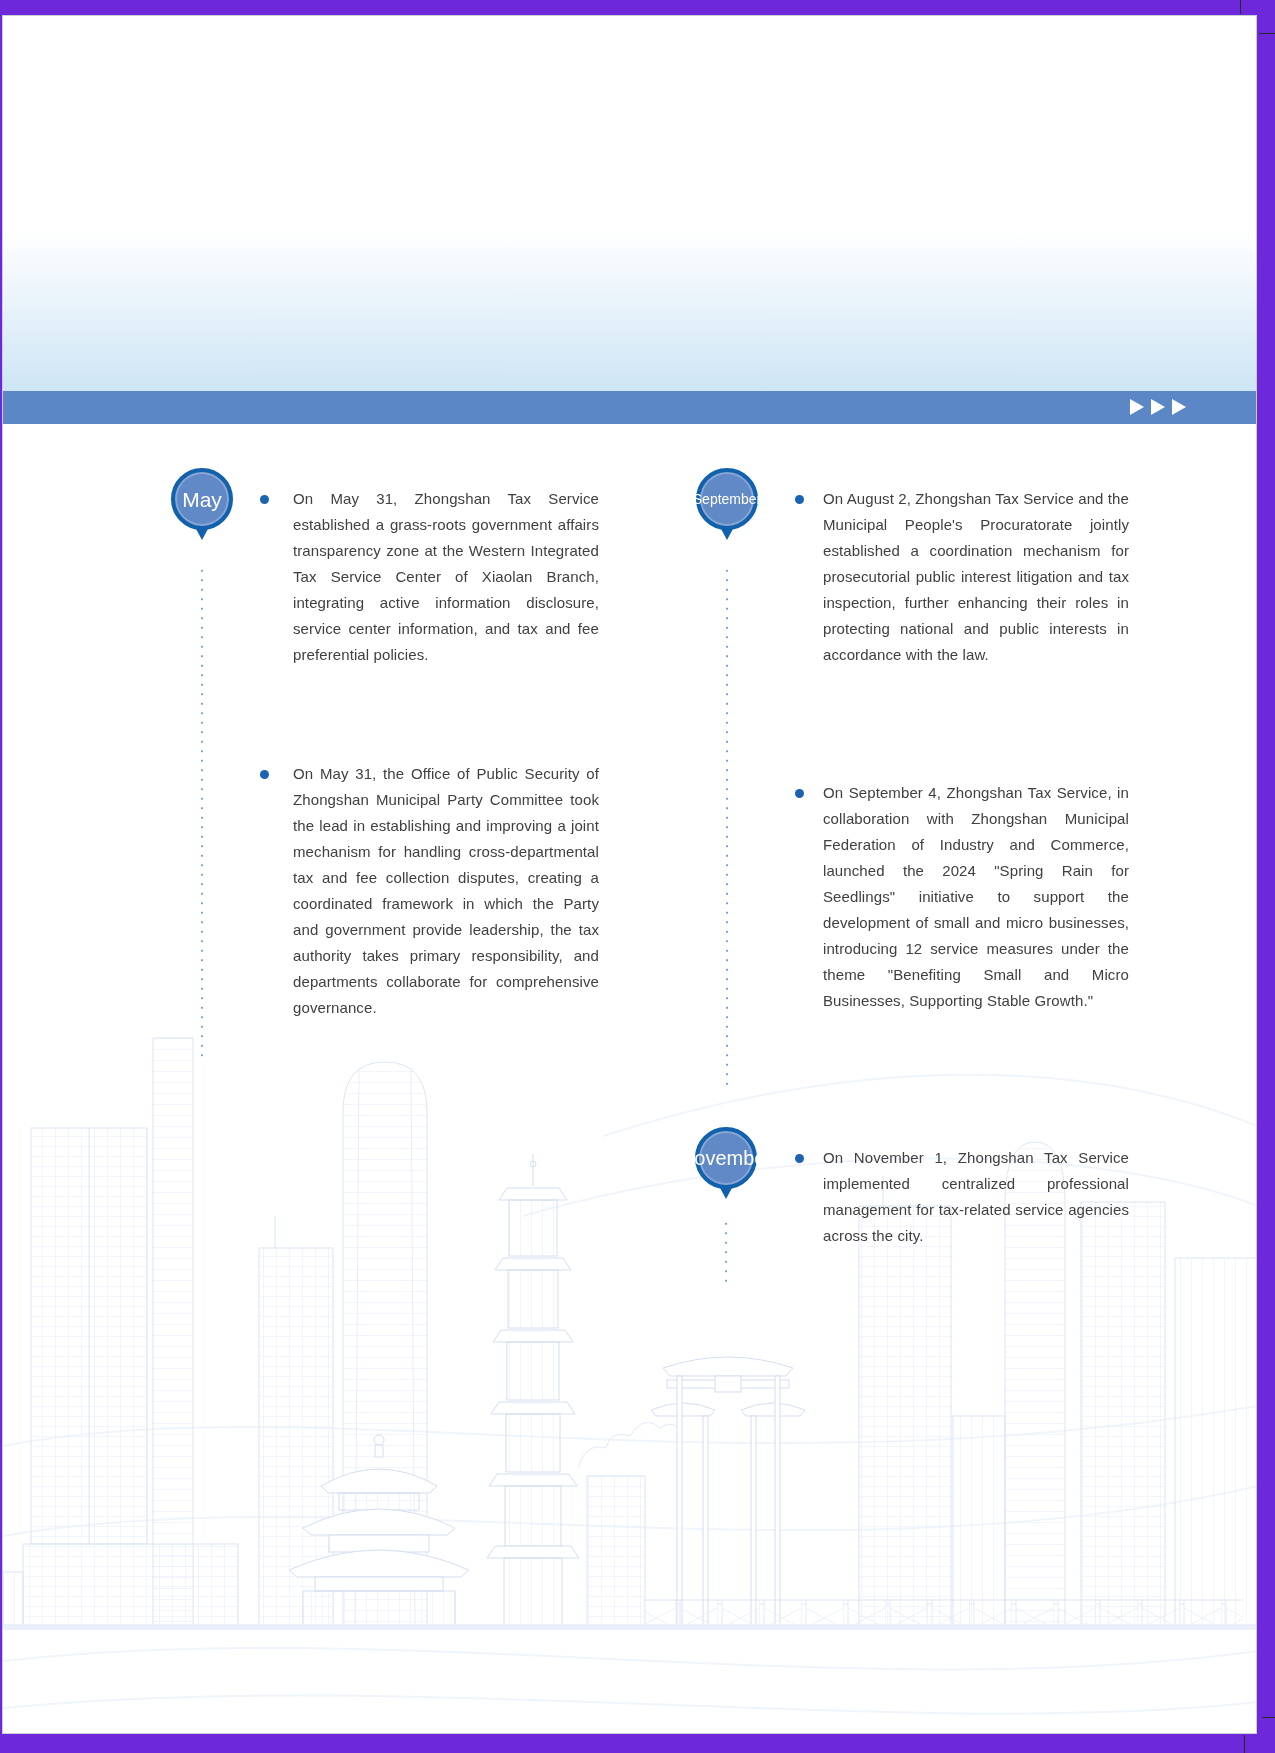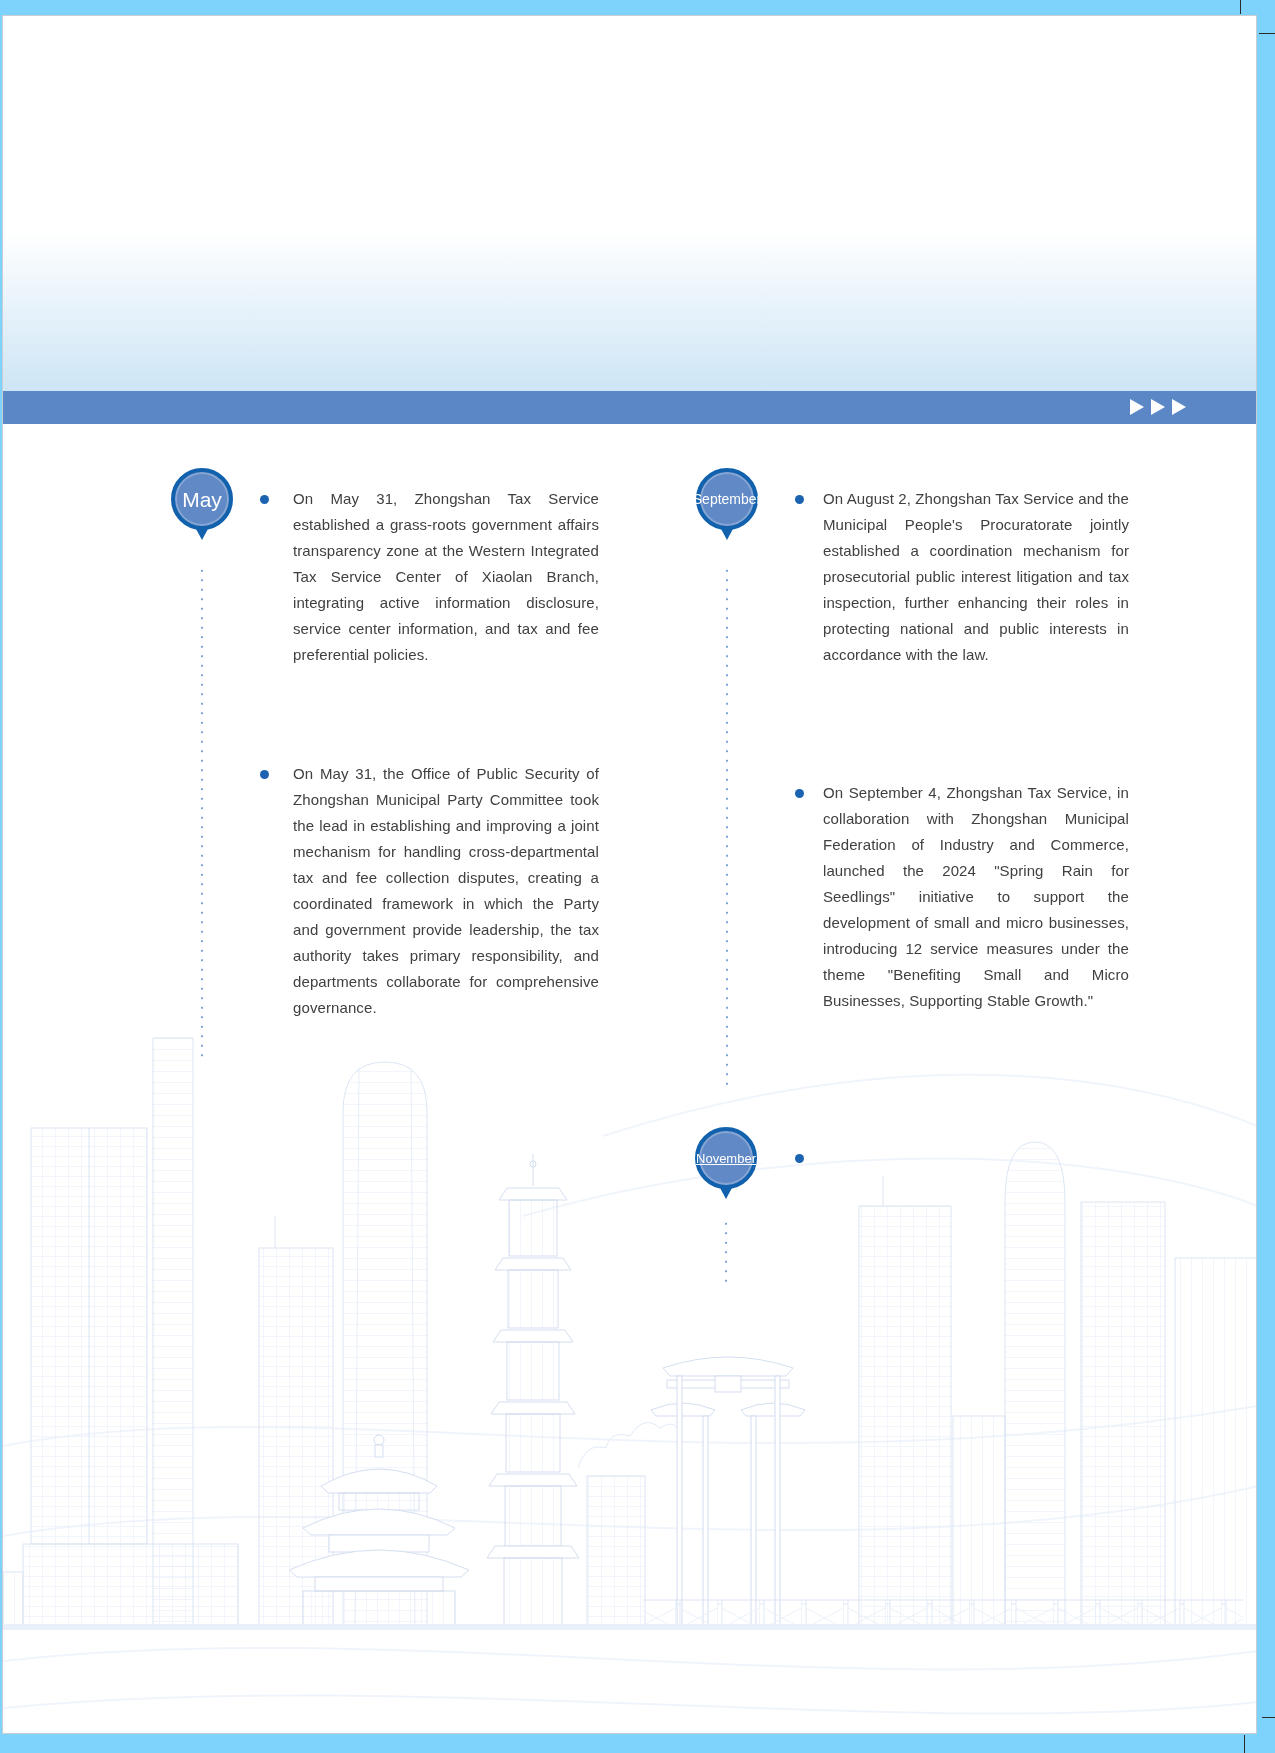--- a/index.html
+++ b/index.html
@@ -1,16 +1,16 @@
 <!DOCTYPE html>
 <html><head>
 <meta charset="utf-8">
 <style>
   html,body{margin:0;padding:0;background:#ffffff;}
-  #canvas{position:relative;width:1275px;height:1753px;background:#7dd3fc;overflow:hidden;
+  #canvas{position:relative;width:1275px;height:1753px;background:#6d28d9;overflow:hidden;
           font-family:"Liberation Sans",sans-serif;}
   .page{position:absolute;left:2px;top:15px;width:1255px;height:1719px;box-sizing:border-box;
         border:1px solid #c9ced4;background:#ffffff;overflow:hidden;}
   .crop{position:absolute;background:#2a2a2a;}
   .grad{position:absolute;left:0;top:215px;width:100%;height:160px;
         background:linear-gradient(180deg,#ffffff 0%,#e4f1fa 55%,#cde5f5 100%);}
   .bar{position:absolute;left:0;top:375px;width:100%;height:33px;background:#5b87c6;}
   .arrows{position:absolute;right:70px;top:8px;display:flex;gap:7px;}
   .tri{width:0;height:0;border-top:8.5px solid transparent;border-bottom:8.5px solid transparent;
        border-left:14px solid #ffffff;}
@@ -149,32 +149,33 @@
     <div class="dotline" style="left:197px;top:550px;height:495px;"></div>
 
     <div class="pin-tail" style="left:710px;top:498px;"></div>
     <div class="pin-circle" style="left:693px;top:452px;align-items:center;">
       <span class="pin-label" style="font-size:14px;">September</span>
     </div>
     <div class="dotline" style="left:722px;top:550px;height:522px;"></div>
 
     <div class="pin-tail" style="left:709px;top:1157px;"></div>
     <div class="pin-circle" style="left:692px;top:1111px;">
-      <span class="pin-label" style="font-size:13px;text-decoration:underline;">November</span>
+      <span class="pin-label" style="font-size:20px;">November</span>
     </div>
     <div class="dotline" style="left:721px;top:1203px;height:66px;"></div>
 
     <div class="bullet" style="left:257px;top:479px;"></div>
     <div class="para" style="left:290px;top:470px;">On May 31, Zhongshan Tax Service established a grass-roots government affairs transparency zone at the Western Integrated Tax Service Center of Xiaolan Branch, integrating active information disclosure, service center information, and tax and fee preferential policies.</div>
 
     <div class="bullet" style="left:257px;top:754px;"></div>
     <div class="para" style="left:290px;top:745px;">On May 31, the Office of Public Security of Zhongshan Municipal Party Committee took the lead in establishing and improving a joint mechanism for handling cross-departmental tax and fee collection disputes, creating a coordinated framework in which the Party and government provide leadership, the tax authority takes primary responsibility, and departments collaborate for comprehensive governance.</div>
 
     <div class="bullet" style="left:792px;top:479px;"></div>
     <div class="para" style="left:820px;top:470px;">On August 2, Zhongshan Tax Service and the Municipal People's Procuratorate jointly established a coordination mechanism for prosecutorial public interest litigation and tax inspection, further enhancing their roles in protecting national and public interests in accordance with the law.</div>
 
     <div class="bullet" style="left:792px;top:773px;"></div>
     <div class="para" style="left:820px;top:764px;">On September 4, Zhongshan Tax Service, in collaboration with Zhongshan Municipal Federation of Industry and Commerce, launched the 2024 "Spring Rain for Seedlings" initiative to support the development of small and micro businesses, introducing 12 service measures under the theme "Benefiting Small and Micro Businesses, Supporting Stable Growth."</div>
 
     <div class="bullet" style="left:792px;top:1138px;"></div>
+    <div class="para" style="left:820px;top:1129px;">On November 1, Zhongshan Tax Service implemented centralized professional management for tax-related service agencies across the city.</div>
 
   </div>
 </div>
 
 </body></html>

